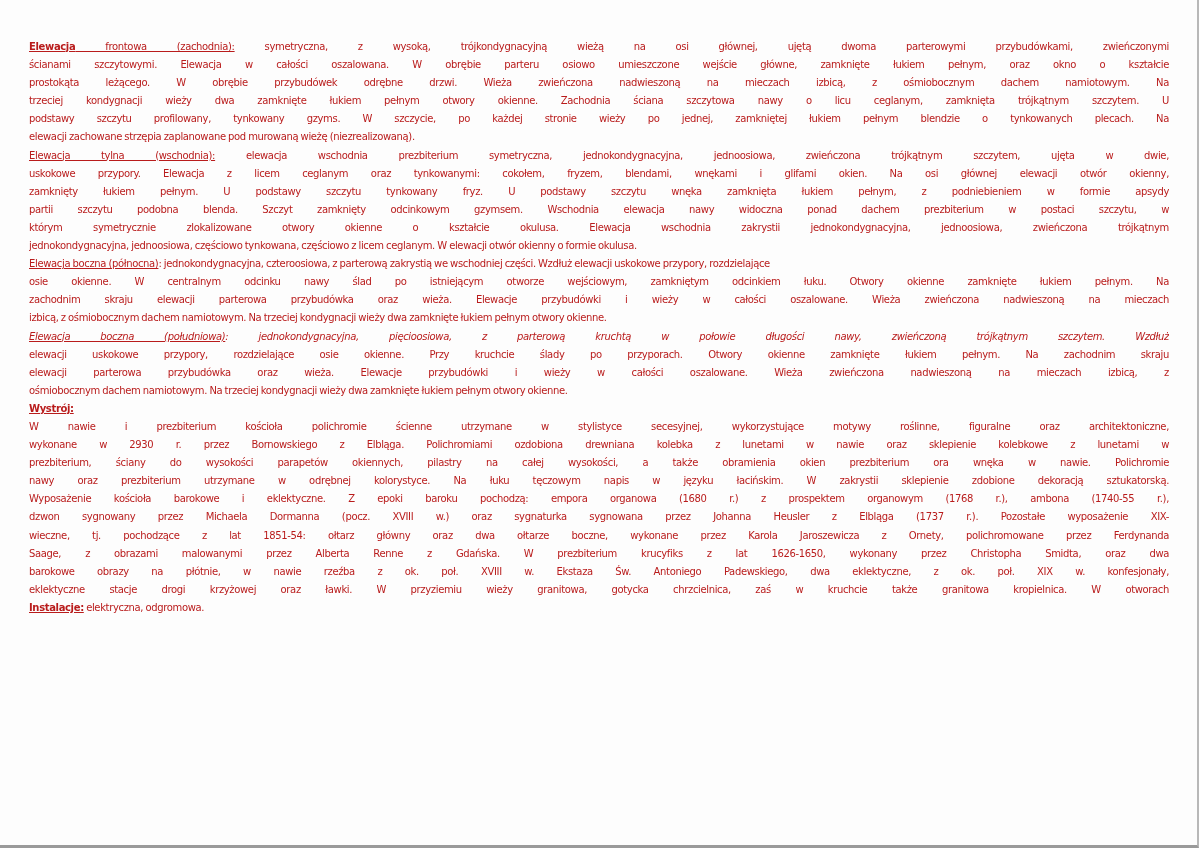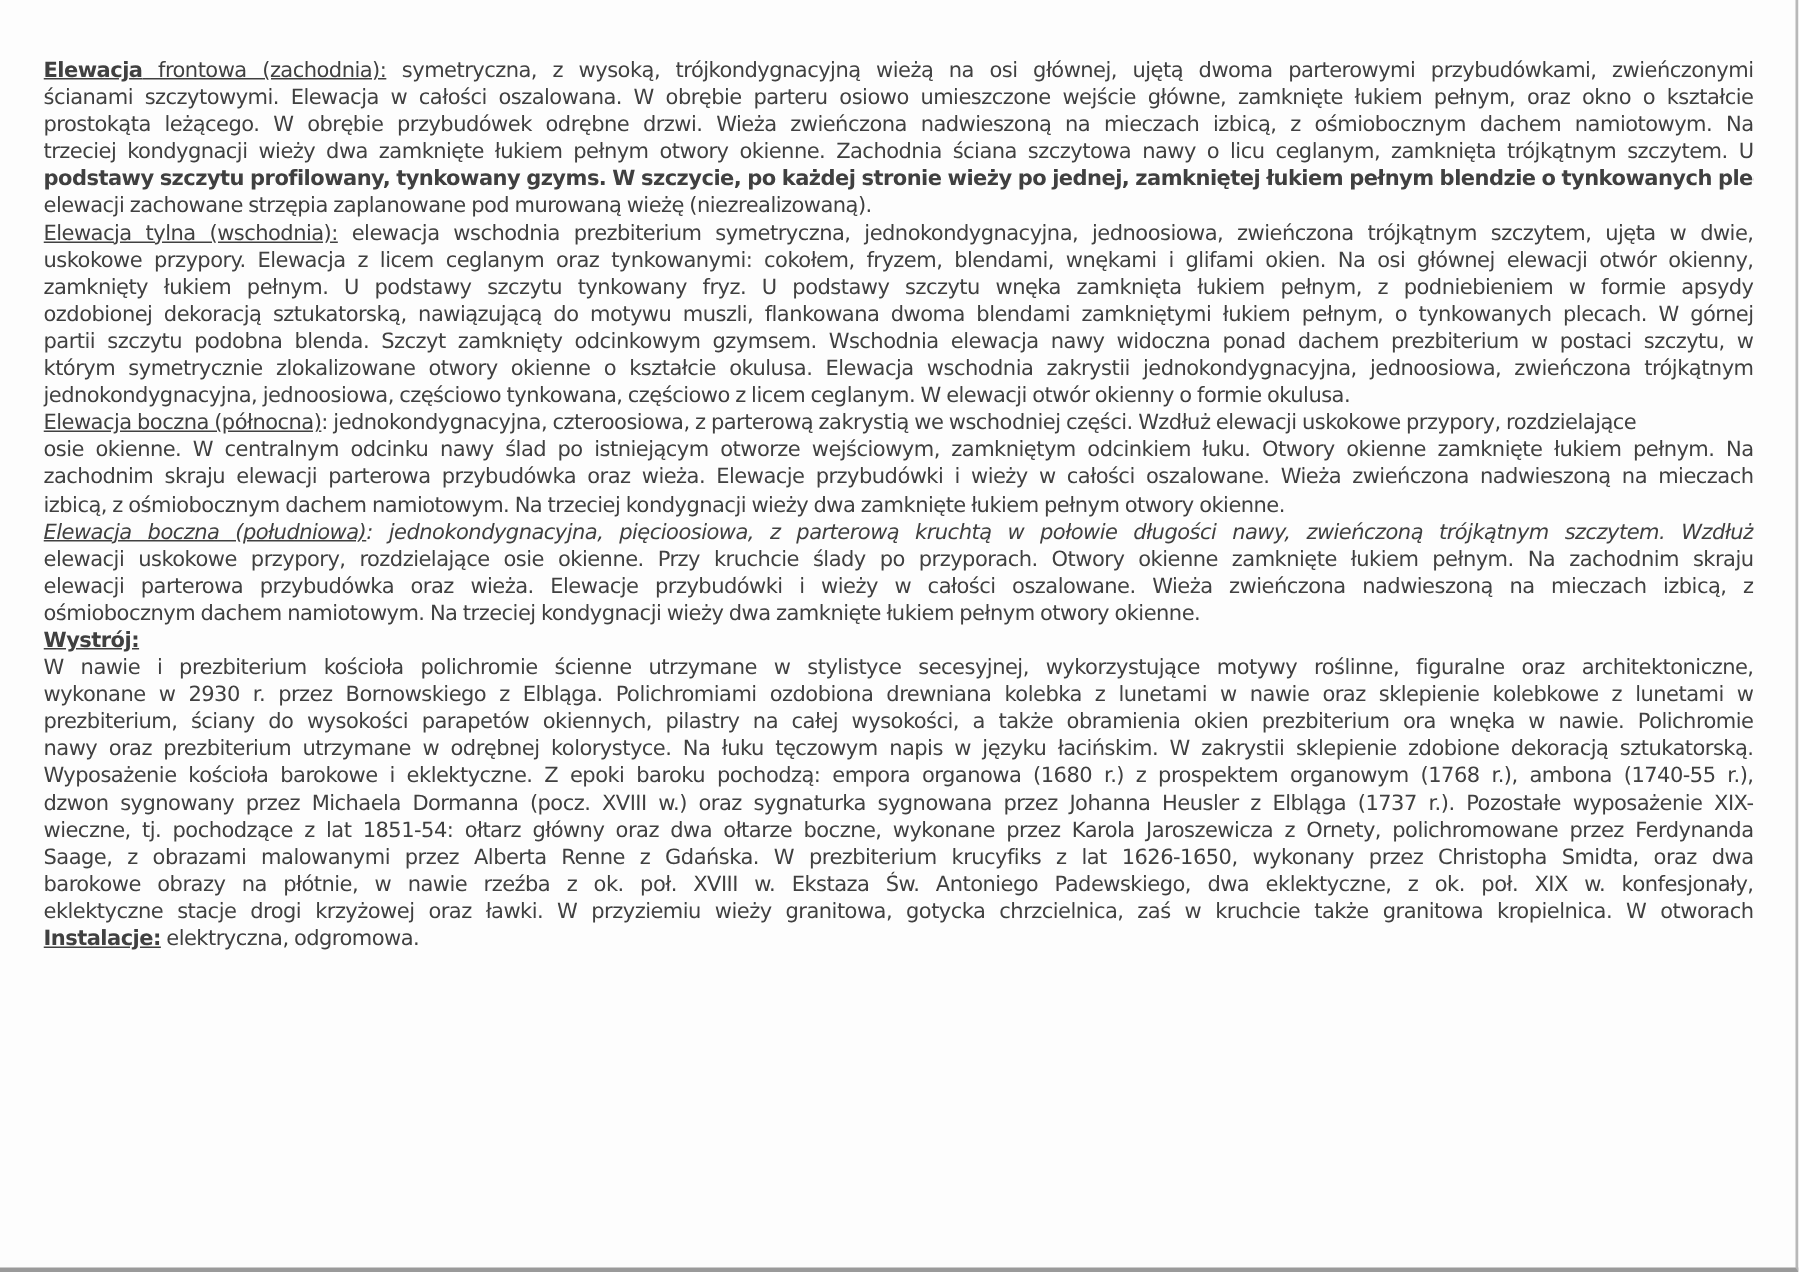--- a/index.html
+++ b/index.html
@@ -18,23 +18,23 @@
     box-sizing: border-box;
     border-right: 2px solid #b8b8b8;
     border-bottom: 3px solid #9a9a9a;
   }
   .content {
     position: absolute;
     left: 29px;
     top: 38px;
     width: 1140px;
     font-family: "DejaVu Sans", sans-serif;
-    font-size: 14px;
+    font-size: 10px;
     line-height: 18.1px;
-    color: #404040;
+    color: #b91c1c;
     letter-spacing: -0.35px;
     word-spacing: -0.5px;
   }
   .line {
     display: block;
     height: 18.1px;
     white-space: nowrap;
     text-align: justify;
     text-align-last: justify;
     overflow: hidden;
@@ -54,29 +54,28 @@
 <body>
 
 <div class="page">
   <div class="content">
 
     <div>
       <span class="line" style="white-space: nowrap; display: block;"><span style="white-space: nowrap; word-spacing: -0.5px;"><span class="hd-u"><b>Elewacja</b><span> frontowa (zachodnia):</span></span><span> symetryczna, z wysoką, trójkondygnacyjną wieżą na osi głównej, ujętą dwoma parterowymi przybudówkami, zwieńczonymi</span></span></span>
       <span class="line" style="white-space: nowrap; display: block;"><span style="white-space: nowrap; word-spacing: -0.5px;">ścianami szczytowymi. Elewacja w całości oszalowana. W obrębie parteru osiowo umieszczone wejście główne, zamknięte łukiem pełnym, oraz okno o kształcie</span></span>
       <span class="line" style="white-space: nowrap; display: block;"><span style="white-space: nowrap; word-spacing: -0.5px;">prostokąta leżącego. W obrębie przybudówek odrębne drzwi. Wieża zwieńczona nadwieszoną na mieczach izbicą, z ośmiobocznym dachem namiotowym. Na</span></span>
       <span class="line" style="white-space: nowrap; display: block;"><span style="white-space: nowrap; word-spacing: -0.5px;">trzeciej kondygnacji wieży dwa zamknięte łukiem pełnym otwory okienne. Zachodnia ściana szczytowa nawy o licu ceglanym, zamknięta trójkątnym szczytem. U</span></span>
-      <span class="line" style="white-space: nowrap; display: block; font-weight: bold;"><span style="white-space: nowrap; word-spacing: -0.5px;">podstawy szczytu profilowany, tynkowany gzyms. W szczycie, po każdej stronie wieży po jednej, zamkniętej łukiem pełnym blendzie o tynkowanych plecach. Na</span></span>
+      <span class="line" style="white-space: nowrap; display: block;"><span style="white-space: nowrap; word-spacing: -0.5px;">podstawy szczytu profilowany, tynkowany gzyms. W szczycie, po każdej stronie wieży po jednej, zamkniętej łukiem pełnym blendzie o tynkowanych plecach. Na</span></span>
       <span class="line last" style="white-space: nowrap; display: block;"><span style="white-space: nowrap;">elewacji zachowane strzępia zaplanowane pod murowaną wieżę (niezrealizowaną).</span></span>
     </div>
 
     <div>
       <span class="line" style="white-space: nowrap; display: block;"><span style="white-space: nowrap; word-spacing: -0.5px;"><span class="hd-u">Elewacja tylna (wschodnia):</span><span> elewacja wschodnia prezbiterium symetryczna, jednokondygnacyjna, jednoosiowa, zwieńczona trójkątnym szczytem, ujęta w dwie,</span></span></span>
       <span class="line" style="white-space: nowrap; display: block;"><span style="white-space: nowrap; word-spacing: -0.5px;">uskokowe przypory. Elewacja z licem ceglanym oraz tynkowanymi: cokołem, fryzem, blendami, wnękami i glifami okien. Na osi głównej elewacji otwór okienny,</span></span>
       <span class="line" style="white-space: nowrap; display: block;"><span style="white-space: nowrap; word-spacing: -0.5px;">zamknięty łukiem pełnym. U podstawy szczytu tynkowany fryz. U podstawy szczytu wnęka zamknięta łukiem pełnym, z podniebieniem w formie apsydy</span></span>
-      <span class="line" style="white-space: nowrap; display: block;"><span style="white-space: nowrap; word-spacing: -0.5px;">ozdobionej dekoracją sztukatorską, nawiązującą do motywu muszli, flankowana dwoma blendami zamkniętymi łukiem pełnym, o tynkowanych plecach. W górnej</span></span>
       <span class="line" style="white-space: nowrap; display: block;"><span style="white-space: nowrap; word-spacing: -0.5px;">partii szczytu podobna blenda. Szczyt zamknięty odcinkowym gzymsem. Wschodnia elewacja nawy widoczna ponad dachem prezbiterium w postaci szczytu, w</span></span>
       <span class="line" style="white-space: nowrap; display: block;"><span style="white-space: nowrap; word-spacing: -0.5px;">którym symetrycznie zlokalizowane otwory okienne o kształcie okulusa. Elewacja wschodnia zakrystii jednokondygnacyjna, jednoosiowa, zwieńczona trójkątnym</span></span>
       <span class="line last" style="white-space: nowrap; display: block;"><span style="white-space: nowrap;">jednokondygnacyjna, jednoosiowa, częściowo tynkowana, częściowo z licem ceglanym. W elewacji otwór okienny o formie okulusa.</span></span>
     </div>
 
     <div>
       <span class="line" style="white-space: nowrap; display: block;"><span style="white-space: nowrap; display: inline-block; transform-origin: left top; transform: scaleX(0.999986);"><span class="hd-u">Elewacja boczna (północna)</span><span>: jednokondygnacyjna, czteroosiowa, z parterową zakrystią we wschodniej części. Wzdłuż elewacji uskokowe przypory, rozdzielające</span></span></span>
       <span class="line" style="white-space: nowrap; display: block;"><span style="white-space: nowrap; word-spacing: -0.5px;">osie okienne. W centralnym odcinku nawy ślad po istniejącym otworze wejściowym, zamkniętym odcinkiem łuku. Otwory okienne zamknięte łukiem pełnym. Na</span></span>
       <span class="line" style="white-space: nowrap; display: block;"><span style="white-space: nowrap; word-spacing: -0.5px;">zachodnim skraju elewacji parterowa przybudówka oraz wieża. Elewacje przybudówki i wieży w całości oszalowane. Wieża zwieńczona nadwieszoną na mieczach</span></span>
       <span class="line last" style="white-space: nowrap; display: block;"><span style="white-space: nowrap;">izbicą, z ośmiobocznym dachem namiotowym. Na trzeciej kondygnacji wieży dwa zamknięte łukiem pełnym otwory okienne.</span></span>

